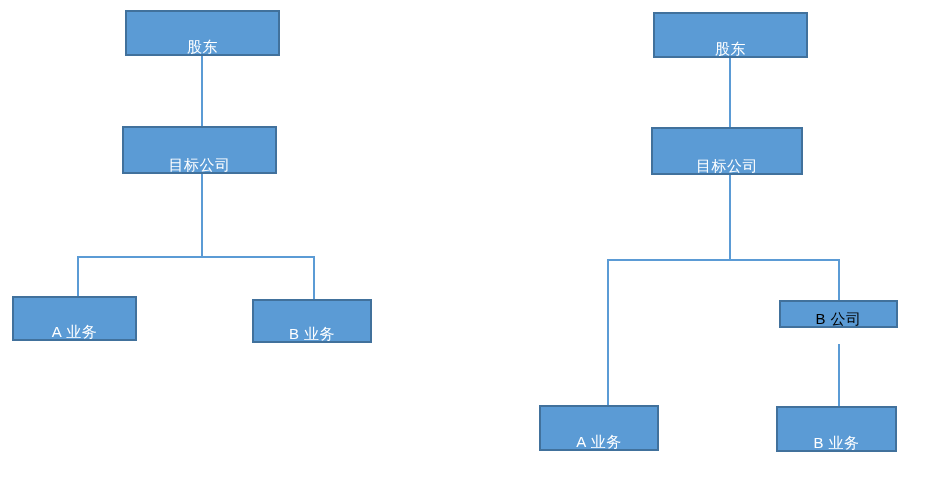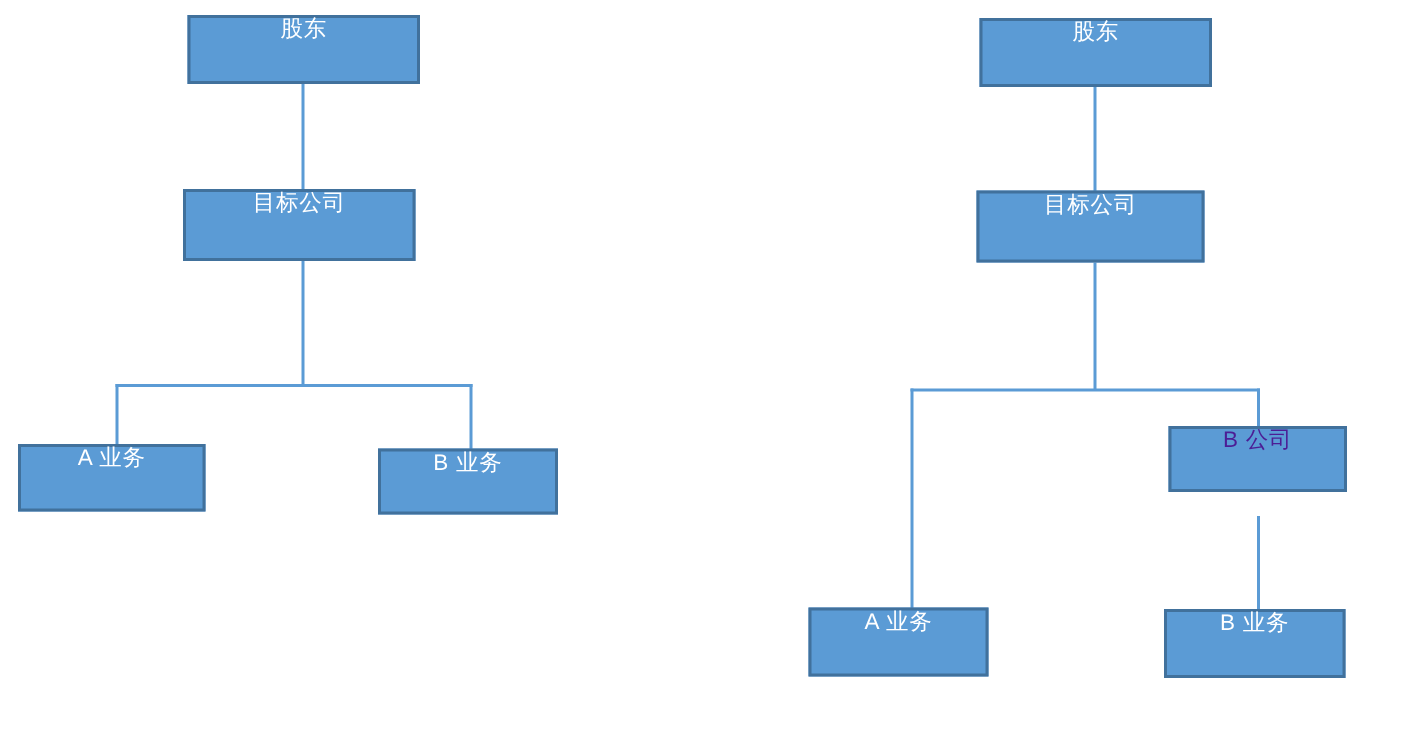--- a/index.html
+++ b/index.html
@@ -25,21 +25,21 @@
     width: 938px;
     height: 500px;
   }
   .node {
     position: absolute;
     box-sizing: border-box;
     background: #5B9BD5;
     border: 2px solid #41719C;
     color: #ffffff;
     display: flex;
-    align-items: flex-start;
+    align-items: flex-end;
     justify-content: center;
     font-family: "Liberation Sans", "DejaVu Sans", sans-serif;
     font-size: 15px;
     line-height: 1;
     letter-spacing: 0.5px;
     white-space: nowrap;
     user-select: none;
   }
   .conn {
     position: absolute;
@@ -77,21 +77,21 @@
       <div class="conn conn-h" style="left: 607px; top: 259px; background: rgb(91, 155, 213); width: 233px;"></div>
       <div class="conn conn-v" style="left: 607px; top: 259px; background: rgb(91, 155, 213); height: 147px;"></div>
       <div class="conn conn-v" style="left: 838px; top: 259px; background: rgb(91, 155, 213); height: 43px;"></div>
       <div class="conn conn-v" style="left: 838px; top: 344px; background: rgb(91, 155, 213); height: 63px;"></div>
       <div class="node" style="left: 653px; top: 12px; width: 155px; height: 46px; background: rgb(91, 155, 213); border-color: rgb(65, 113, 156); color: rgb(255, 255, 255); font-size: 15px;">
         <span>股东</span>
       </div>
       <div class="node" style="left: 651px; top: 127px; width: 152px; height: 48px; background: rgb(91, 155, 213); border-color: rgb(65, 113, 156); color: rgb(255, 255, 255); font-size: 15px;">
         <span>目标公司</span>
       </div>
-      <div class="node" style="left: 779px; top: 284px; width: 119px; height: 44px; background: rgb(91, 155, 213); border-color: rgb(65, 113, 156); color: #4c1d95; font-size: 15px;">
+      <div class="node" style="left: 779px; top: 300px; width: 119px; height: 28px; background: rgb(91, 155, 213); border-color: rgb(65, 113, 156); color: #000000; font-size: 15px;">
         <span>B 公司</span>
       </div>
       <div class="node" style="left: 539px; top: 405px; width: 120px; height: 46px; background: rgb(91, 155, 213); border-color: rgb(65, 113, 156); color: rgb(255, 255, 255); font-size: 15px;">
         <span>A 业务</span>
       </div>
       <div class="node" style="left: 776px; top: 406px; width: 121px; height: 46px; background: rgb(91, 155, 213); border-color: rgb(65, 113, 156); color: rgb(255, 255, 255); font-size: 15px;">
         <span>B 业务</span>
       </div>
     </div>
   </div>

